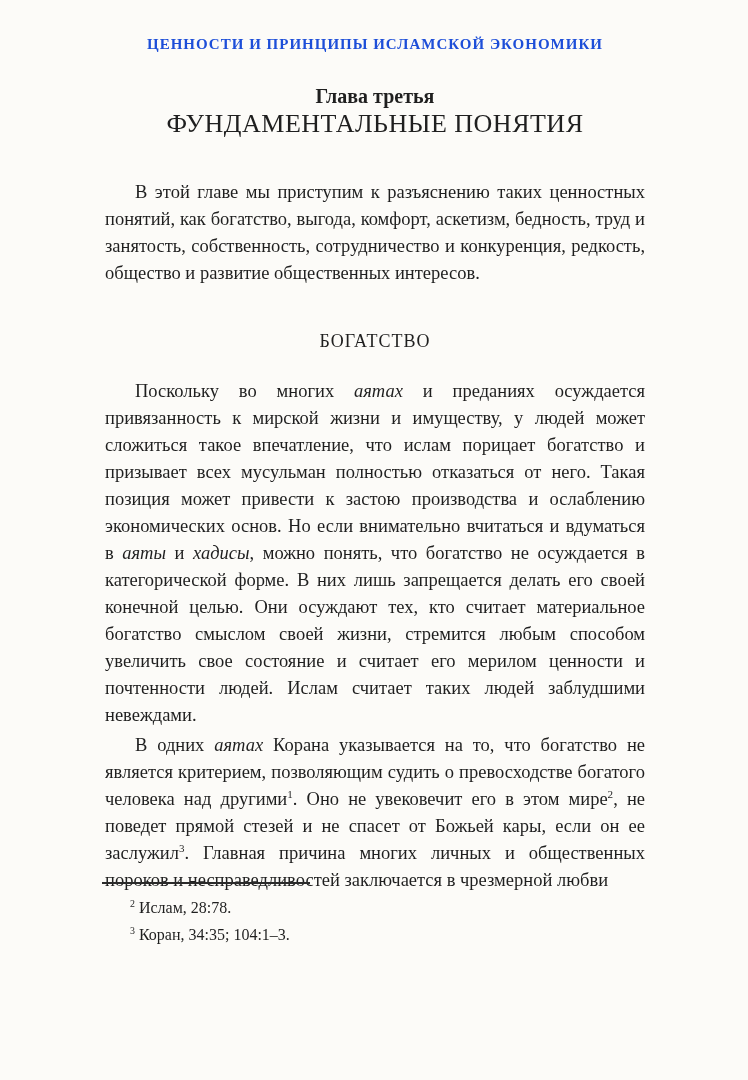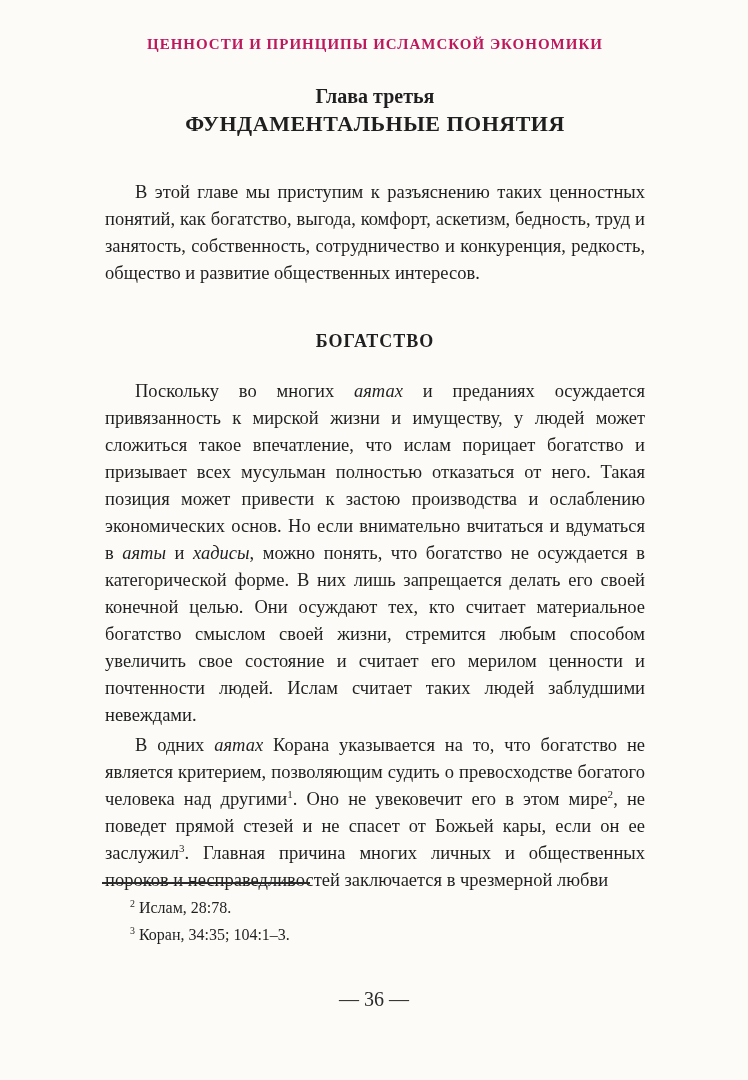--- a/index.html
+++ b/index.html
@@ -22,51 +22,51 @@
     left: 102px;
     width: 546px;
     top: 0;
   }
   .running-head {
     margin-top: 36px;
     text-align: center;
     font-weight: bold;
     font-size: 15px;
     letter-spacing: 1px;
-    color: #be185d;
+    color: #1d4ed8;
   }
   .chapter-head {
     margin-top: 30px;
     text-align: center;
   }
   .kicker {
     font-weight: bold;
     font-size: 20px;
     line-height: 26px;
   }
   .chapter-title {
-    font-weight: bold;
-    font-size: 22px;
+    font-weight: normal;
+    font-size: 26px;
     line-height: 30px;
     letter-spacing: 0.5px;
   }
   .body-par {
     margin: 3px;
     font-size: 18.5px;
     line-height: 27px;
     text-align: justify;
     text-indent: 30px;
   }
   .intro {
     margin-top: 40px;
   }
   .section-title {
     margin-top: 44px;
     text-align: center;
-    font-weight: bold;
+    font-weight: normal;
     font-size: 18px;
     letter-spacing: 1px;
   }
   .body-text {
     margin-top: 26px;
   }
   .body-par sup {
     font-size: 60%;
     line-height: 0;
   }
@@ -130,14 +130,13 @@
     <div class="footnote">
       <sup>2</sup>
       <span>Ислам, 28:78.</span>
     </div>
     <div class="footnote">
       <sup>3</sup>
       <span>Коран, 34:35; 104:1–3.</span>
     </div>
   </div>
 
-  <div class="page-number">— 36 —</div>
 </div>
 
 </body></html>

